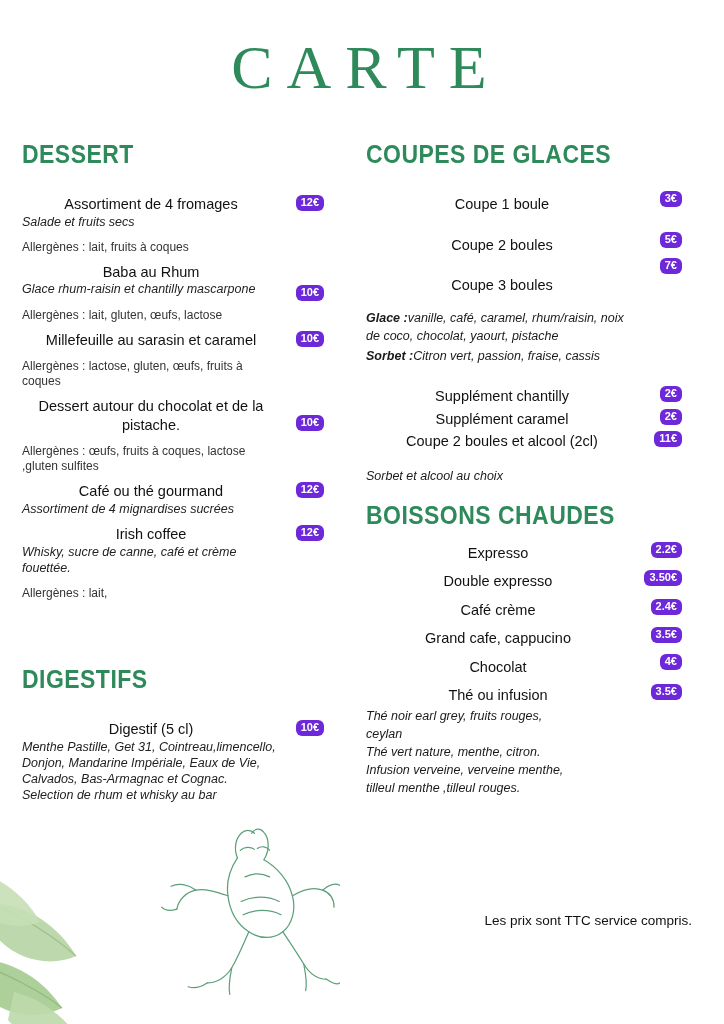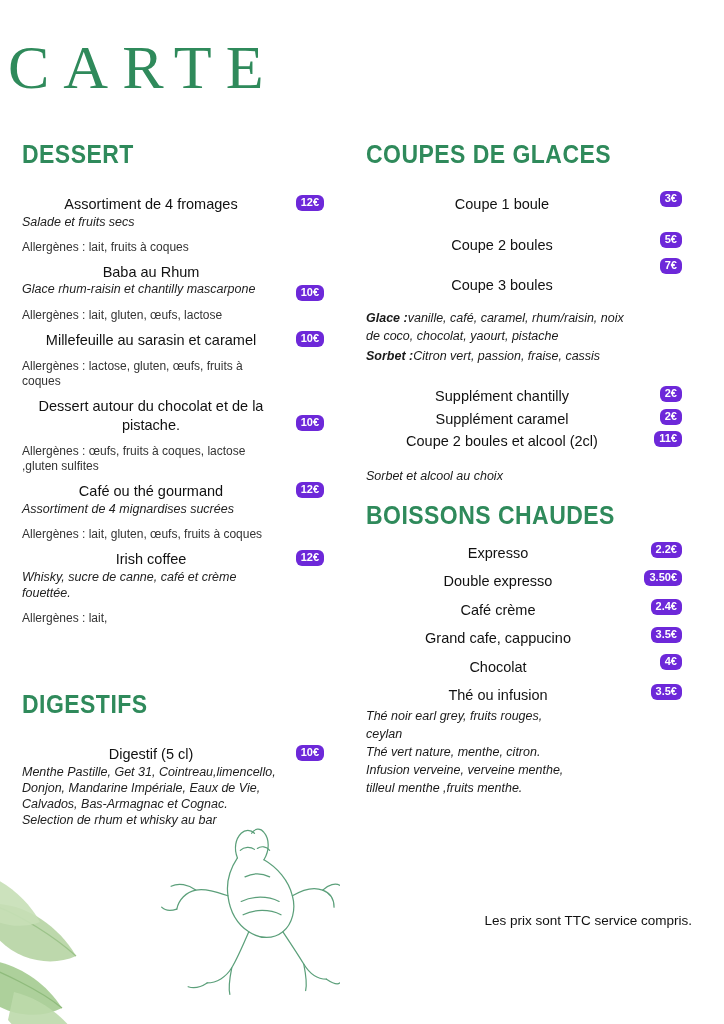--- a/index.html
+++ b/index.html
@@ -11,21 +11,21 @@
     width: 724px;
     height: 1024px;
     position: relative;
     overflow: hidden;
     font-family: "Liberation Sans", sans-serif;
     color: #1a1a1a;
   }
 
   
   .page-title {
-    text-align: left;
+    text-align: center;
     color: #2f8a5b;
     font-family: "Liberation Serif", serif;
     font-size: 62px;
     letter-spacing: 14px;
     font-weight: 400;
     margin: 36px 0 0 0;
     padding-left: 8px;
     line-height: 1;
   }
 
@@ -187,21 +187,20 @@
 
     <div class="item">
       <div class="item-name">Dessert autour du chocolat et de la pistache.</div>
       <div class="item-aller">Allergènes : œufs, fruits à coques, lactose ,gluten sulfites</div>
       <div class="price" style="top:18px;">10€</div>
     </div>
 
     <div class="item">
       <div class="item-name">Café ou thé gourmand</div>
       <div class="item-desc">Assortiment de 4 mignardises sucrées</div>
-      <div class="item-aller">Allergènes :  lait, gluten, œufs, fruits à coques</div>
       <div class="price">12€</div>
     </div>
 
     <div class="item">
       <div class="item-name">Irish coffee</div>
       <div class="item-desc">Whisky, sucre de canne, café et crème fouettée.</div>
       <div class="item-aller">Allergènes :  lait,</div>
       <div class="price">12€</div>
     </div>
 
@@ -287,21 +286,21 @@
 
     <div class="hot-item">
       <div class="item-name">Chocolat</div>
       <div class="price" style="top:-4px;">4€</div>
     </div>
 
     <div class="hot-item">
       <div class="item-name">Thé ou infusion</div>
       <div class="infusion-desc" style="white-space:pre-line;">Thé noir earl grey, fruits rouges, ceylan
 Thé vert nature, menthe, citron.
-Infusion verveine, verveine menthe, tilleul menthe ,fruits menthe.</div>
+Infusion verveine, verveine menthe, tilleul menthe ,tilleul rouges.</div>
       <div class="price" style="top:-2px;">3.5€</div>
     </div>
 
   </div>
 </div>
 
 <div class="footer-note">Les prix sont TTC service compris.</div>
 
 <svg class="frog" viewBox="0 0 200 190">
   <g fill="none" stroke="#3f8f63" stroke-width="1.3" stroke-linecap="round" stroke-linejoin="round">

